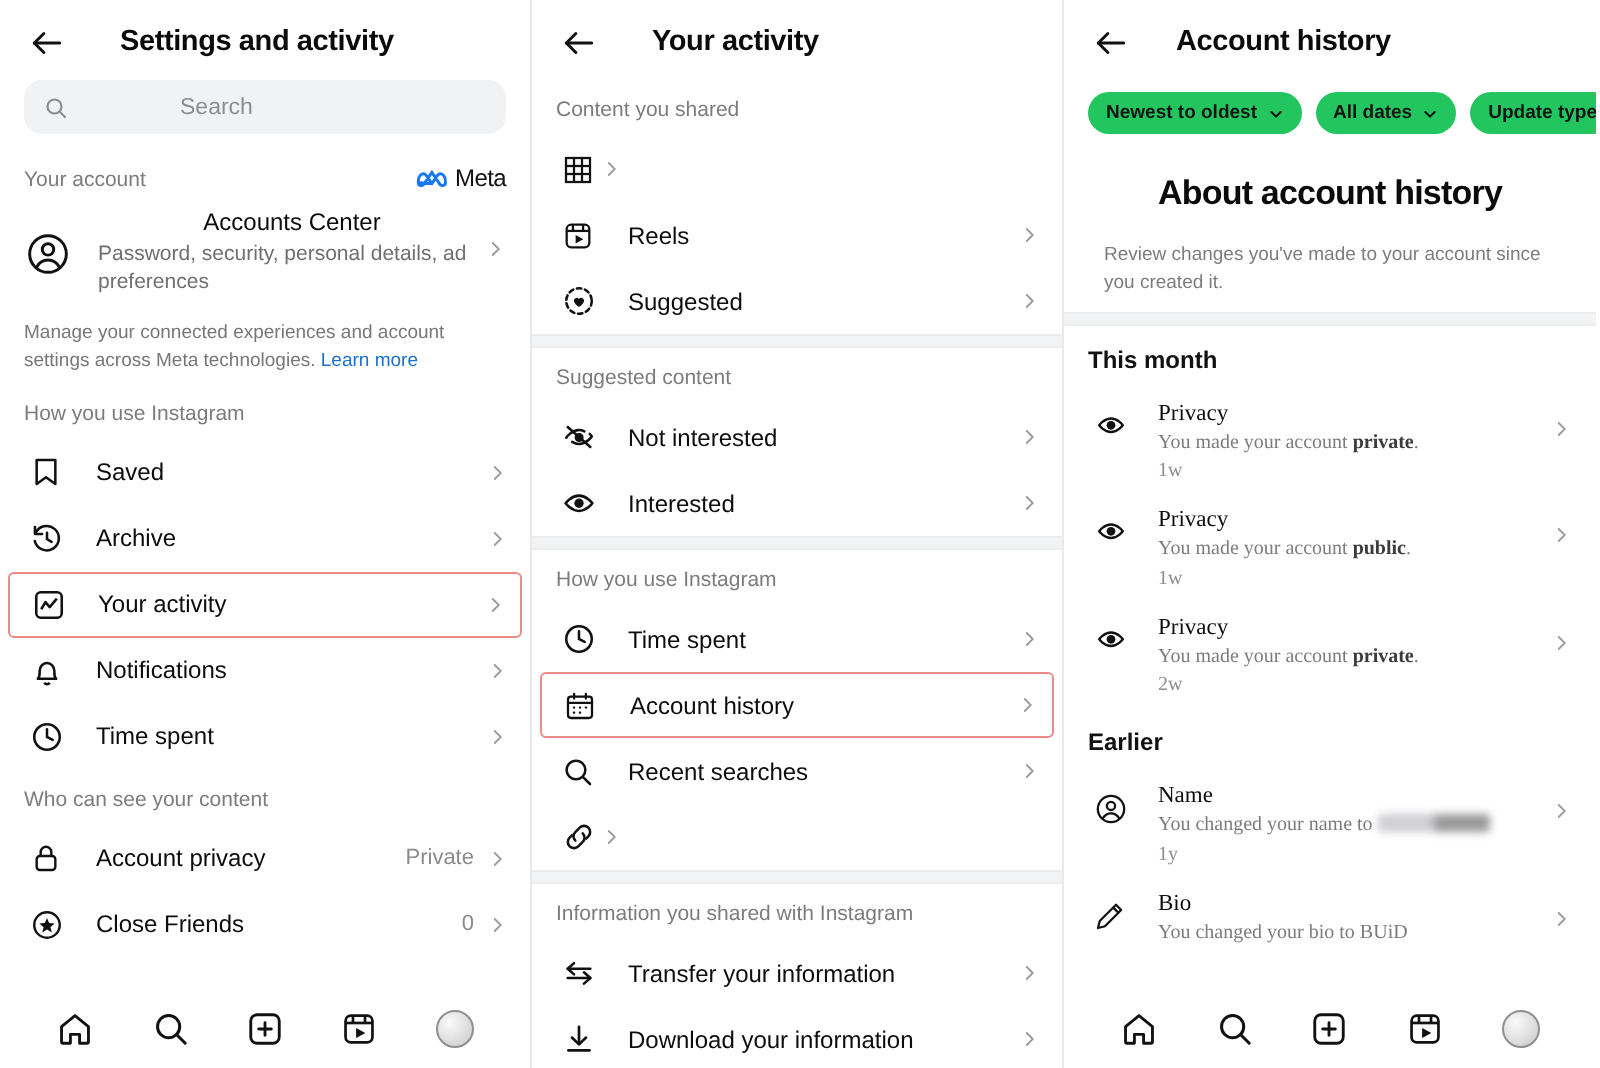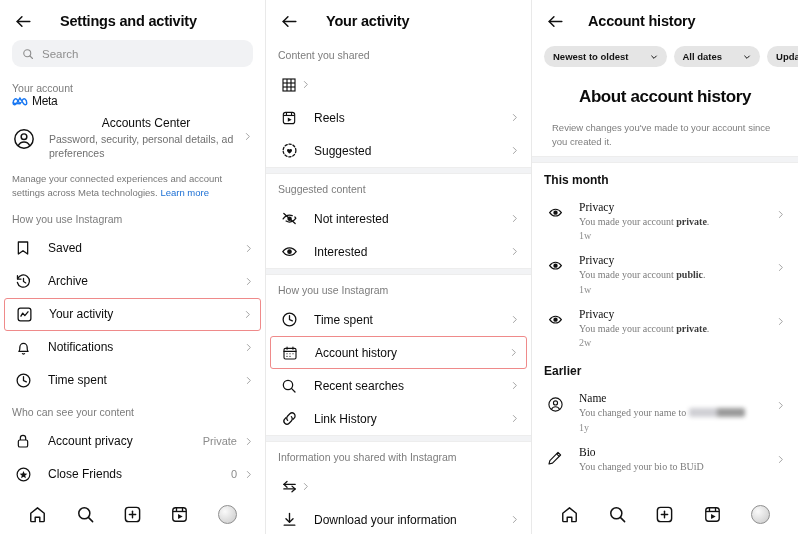--- a/index.html
+++ b/index.html
@@ -28,21 +28,21 @@
   }
   .panel3 .hdr-title { margin-left: 22px; }
 
   
   .search-wrap { padding: 0 12px 6px 12px; }
   .search {
     display: flex; align-items: center; gap: 8px;
     background: #f1f2f4; border-radius: 9px;
     height: 27px; padding: 0 10px;
   }
-  .search-txt { font-size: 11.5px; color: #8e8e8e; }
+  .search-txt { font-size: 11.5px; color: #8e8e8e; margin-left: 48px; }
 
   
   .sect {
     font-size: 10.5px; color: #7c7c7c;
     padding: 9px 12px 7px 12px;
   }
   .sect.bold { font-weight: bold; color: #111; font-size: 12px; padding-top:10px;}
   .band { height: 7px; background: #f2f3f5; border-top:1px solid #ededed; border-bottom:1px solid #ededed;}
 
   
@@ -73,22 +73,22 @@
   .ac-chev { width: 10px; flex:0 0 10px; display:flex; align-items:center; padding-top:16px;}
   .ac-note { font-size: 9.5px; color: #777; line-height: 1.45; padding: 8px 12px 4px 12px; }
   .ac-note a { color: #1b6fd4; text-decoration: none; }
 
   .meta-logo { display: flex; align-items: center; gap: 3px; }
   .meta-word { font-size: 12px; color: #111; letter-spacing: -0.3px; }
 
   
   .chips { display: flex; gap: 7px; padding: 6px 12px 4px 12px; }
   .chip {
-    display: flex; align-items: center; gap: 21px;
-    background: #e5e5e5; border-radius: 13px;
+    display: flex; align-items: center; gap: 5px;
+    background: #22c55e; border-radius: 13px;
     padding: 5px 9px;
     font-size: 9.5px; font-weight: bold; color: #141414;
     white-space: nowrap;
   }
   .about { text-align: center; padding: 16px 16px 4px 16px; }
   .about-t { font-size: 17px; font-weight: bold; color: #0b0b0b; letter-spacing: -0.4px; }
   .about-s { font-size: 9.5px; color: #7d7d7d; line-height: 1.5; padding: 10px 20px 6px 20px; }
 
   .hrow { display: flex; align-items: flex-start; padding: 7px 12px 6px 12px; font-family: Liberation Serif, serif; }
   .hrow .ic { width: 22px; flex: 0 0 22px; display:flex; align-items:center; justify-content:center; padding-top: 4px;}
@@ -144,21 +144,21 @@
         <span>
           <svg width="12" height="12" viewBox="0 0 24 24" fill="none" stroke="#8e8e8e" stroke-width="2.2">
               <circle cx="10.5" cy="10.5" r="7"></circle>
               <line x1="16" y1="16" x2="21" y2="21" stroke-linecap="round"></line>
             </svg>
         </span>
         <span class="search-txt">Search</span>
       </div>
     </div>
 
-    <div class="sect" style="display:flex;align-items:flex-start;justify-content:space-between;padding-bottom:2px;flex-direction:column;">
+    <div class="sect" style="display:flex;align-items:flex-end;justify-content:space-between;padding-bottom:2px;">
       <span>Your account</span>
       <span class="meta-logo">
         <svg width="17" height="12" viewBox="0 0 30 18" fill="none" stroke="#1877f2" stroke-width="2.6">
             <path d="M2 13 C2 5, 7 3, 10 8 L14 14 M14 14 L18 8 C21 3, 26 5, 26 13 C26 16, 22 17, 20 13 L14 4 L8 13 C6 17, 2 16, 2 13 Z"></path>
           </svg>
         <span class="meta-word">Meta</span>
       </span>
     </div>
 
     <div class="ac-row">
@@ -481,40 +481,40 @@
         </span>
     </div>
 
     <div class="row">
       <span class="ic">
         <svg width="17" height="17" viewBox="0 0 24 24" fill="none" stroke="#111" stroke-width="1.8" stroke-linecap="round">
             <path d="M9.4 14.6a4.3 4.3 0 0 1 0-6.1l3.1-3.1a4.3 4.3 0 1 1 6.1 6.1l-1.6 1.6"></path>
             <path d="M14.6 9.4a4.3 4.3 0 0 1 0 6.1l-3.1 3.1a4.3 4.3 0 1 1-6.1-6.1l1.6-1.6"></path>
           </svg>
       </span>
-      <span class="lbl">Link History</span>
       <span class="chev">
           <svg width="9" height="9" viewBox="0 0 24 24" fill="none" stroke="#9a9a9a" stroke-width="2.4" stroke-linecap="round">
             <polyline points="9,4 17,12 9,20"></polyline>
           </svg>
         </span>
     </div>
 
     <div class="band"></div>
     <div class="sect">Information you shared with Instagram</div>
 
     <div class="row">
       <span class="ic">
         <svg width="17" height="17" viewBox="0 0 24 24" fill="none" stroke="#111" stroke-width="1.8" stroke-linecap="round" stroke-linejoin="round">
             <line x1="4" y1="9" x2="20" y2="9"></line>
             <polyline points="8.5,5 4,9 8.5,13"></polyline>
             <line x1="20" y1="15.5" x2="4" y2="15.5"></line>
             <polyline points="15.5,11.5 20,15.5 15.5,19.5"></polyline>
           </svg>
       </span>
+      <span class="lbl">Transfer your information</span>
       <span class="chev">
           <svg width="9" height="9" viewBox="0 0 24 24" fill="none" stroke="#9a9a9a" stroke-width="2.4" stroke-linecap="round">
             <polyline points="9,4 17,12 9,20"></polyline>
           </svg>
         </span>
     </div>
 
     <div class="row">
       <span class="ic">
         <svg width="17" height="17" viewBox="0 0 24 24" fill="none" stroke="#111" stroke-width="1.9" stroke-linecap="round" stroke-linejoin="round">

